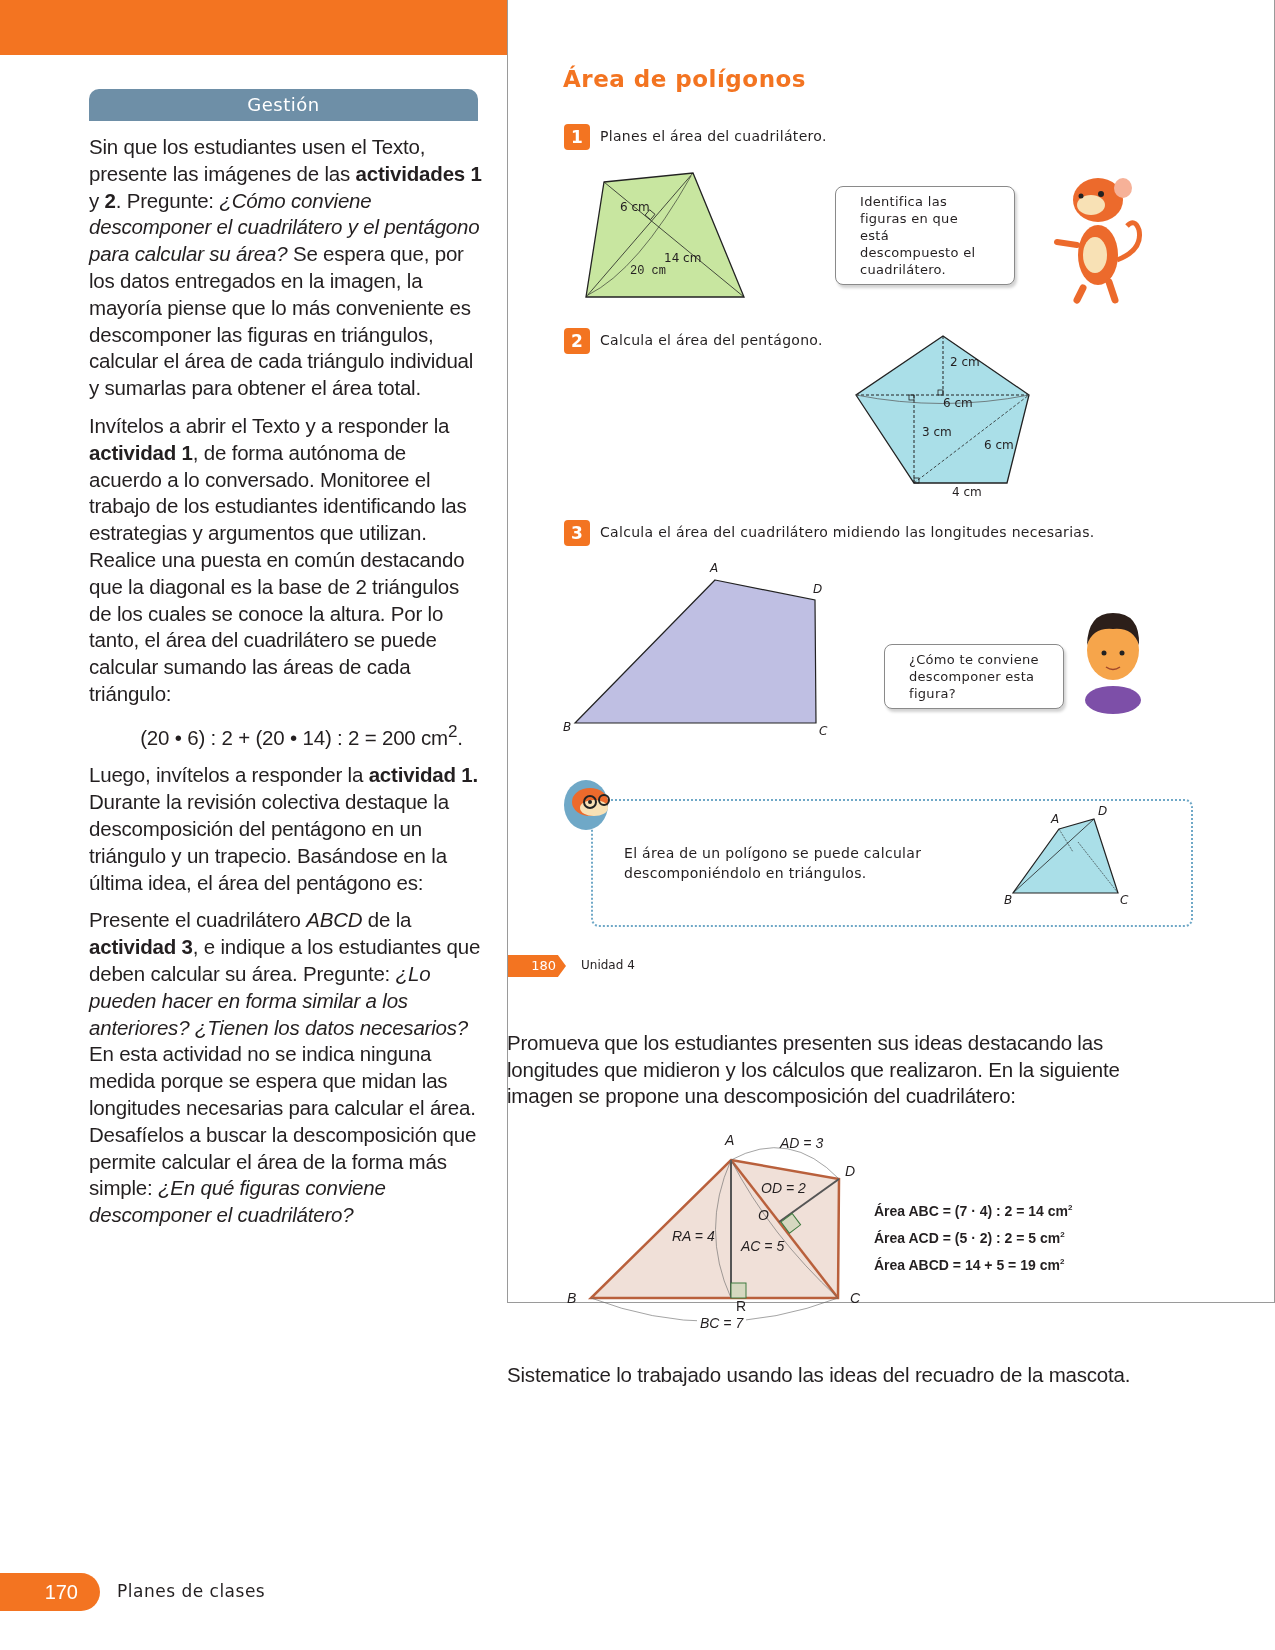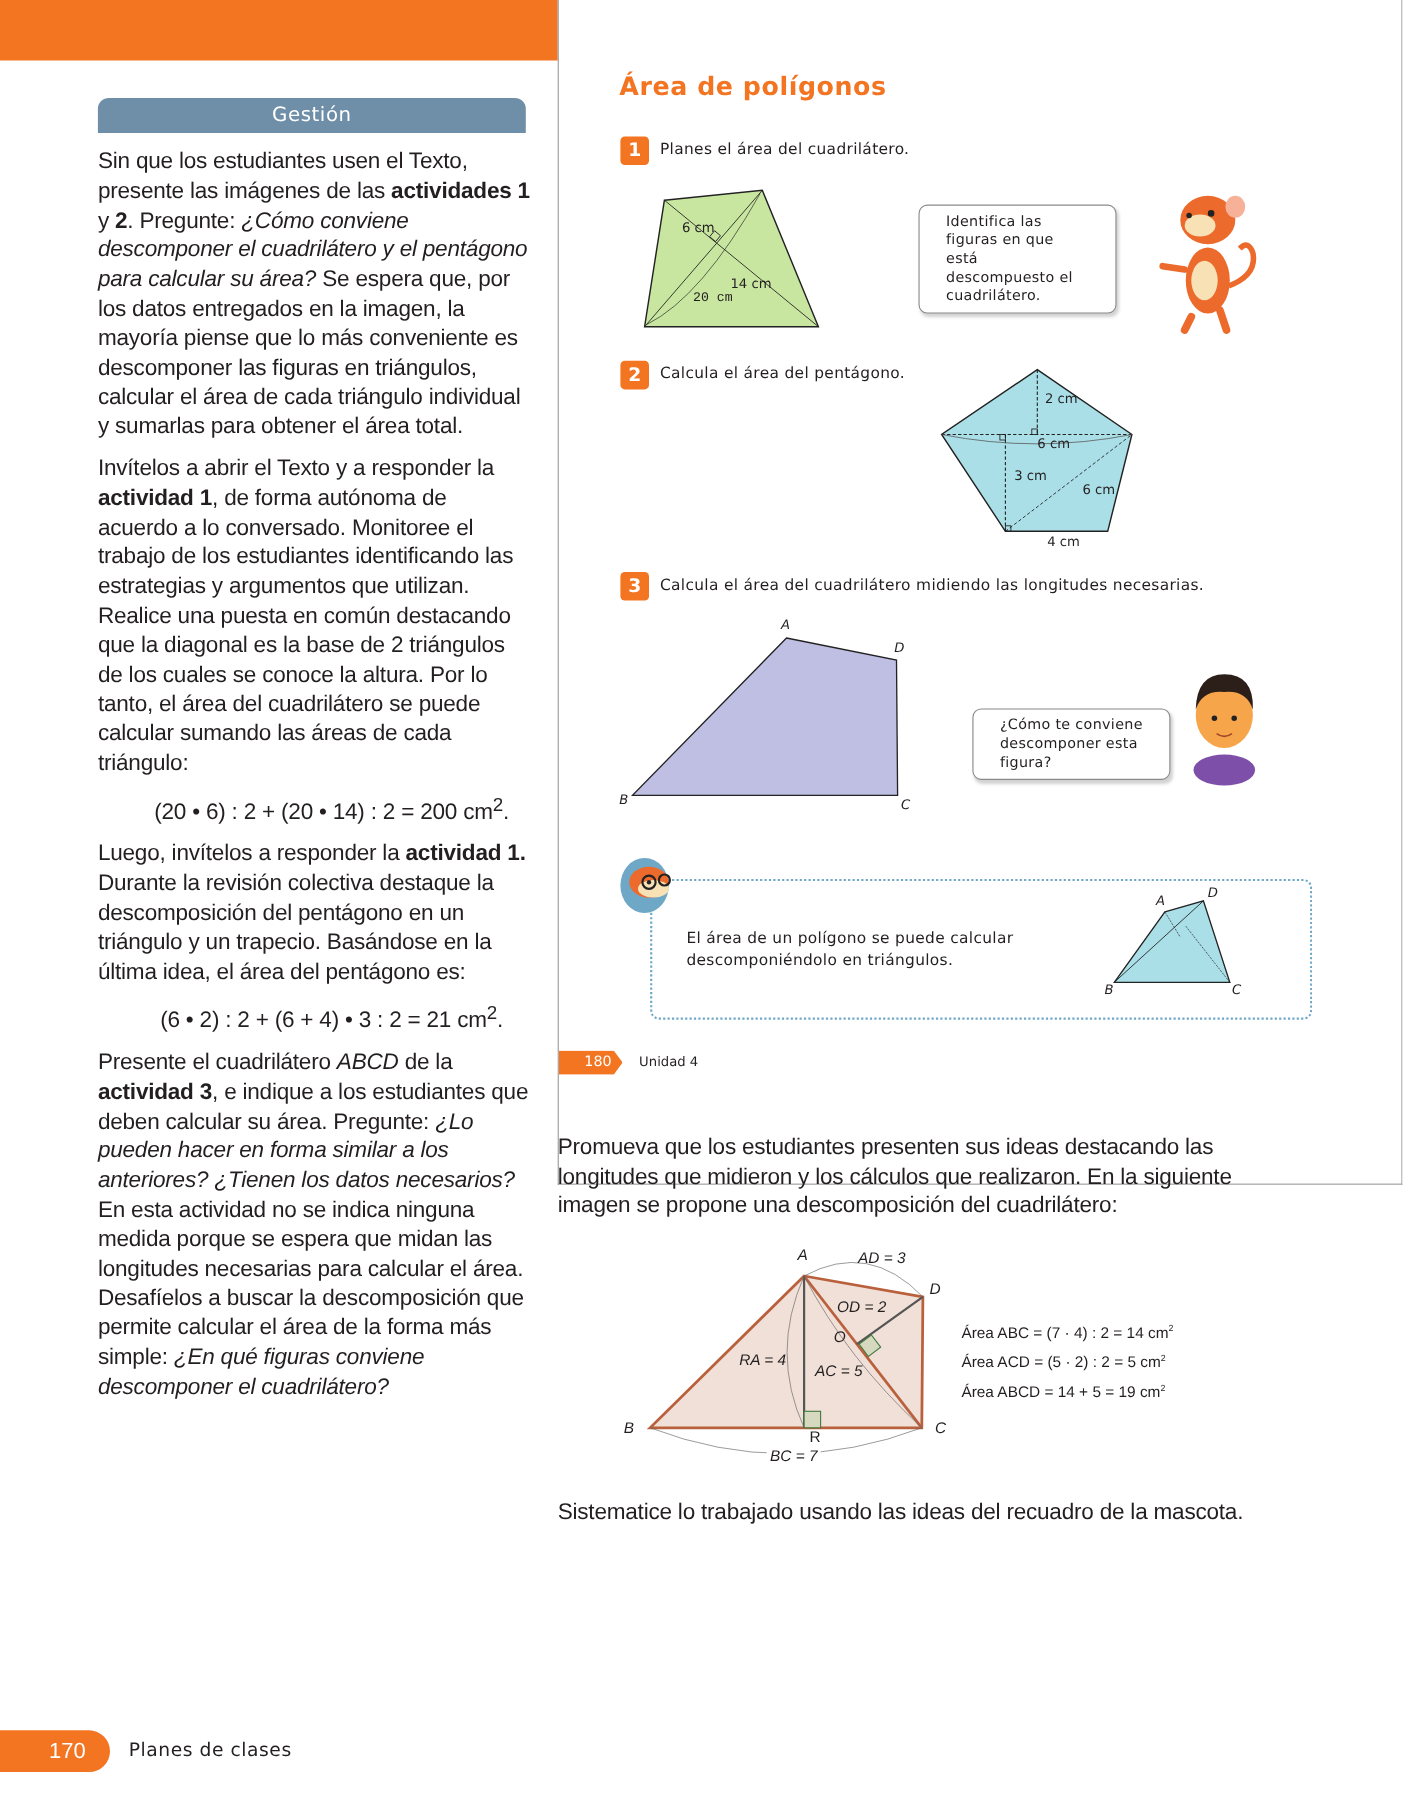--- a/index.html
+++ b/index.html
@@ -9,59 +9,58 @@
   .top-bar { position: absolute; left: 0; top: 0; width: 508px; height: 55px; background: #f37421; }
 
   .gestion-header { position: absolute; left: 89px; top: 89px; width: 389px; height: 32px; background: #6e8fa7; border-radius: 10px 10px 0 0; color: #fff; text-align: center; font-size: 18px; line-height: 32px; letter-spacing: 0.5px; }
 
   .left-col { position: absolute; left: 89px; top: 134px; width: 395px; font-family: "Liberation Sans", sans-serif; font-size: 20.5px; line-height: 26.8px; color: #231f20; letter-spacing: -0.2px; }
   .left-col p { margin-bottom: 11px; }
   .left-col b { font-weight: bold; }
   .left-col i { font-style: italic; }
   .formula { text-align: center; padding-left: 30px; }
 
-  .book-page { position: absolute; left: 507px; top: 0; width: 768px; height: 1077px; border: 1px solid #9a9a9a; border-top: none; background: #fff; }
+  .book-page { position: absolute; left: 507px; top: 0; width: 768px; height: 1303px; border: 1px solid #9a9a9a; border-top: none; background: #fff; }
   .book-title { position: absolute; left: 55px; top: 66px; font-size: 23px; font-weight: bold; color: #f37421; letter-spacing: 0.5px; }
   .num-badge { position: absolute; width: 26px; height: 26px; background: #f37421; color: #fff; border-radius: 4px; font-size: 17px; font-weight: bold; text-align: center; line-height: 26px; }
   .act-text { position: absolute; font-size: 14px; color: #231f20; letter-spacing: 0.3px; }
 
   .bubble { position: absolute; background: #fff; border: 1px solid #8a8a8a; border-radius: 8px; box-shadow: 2px 3px 3px rgba(0,0,0,0.18); font-size: 13px; line-height: 17px; padding: 6px 24px; color: #231f20; letter-spacing: 0.3px; }
 
   .fig-label { position: absolute; font-size: 12px; color: #231f20; }
   .fig-label.it { font-style: italic; }
 
   .info-box { position: absolute; left: 83px; top: 799px; width: 602px; height: 128px; border: 2px dotted #6fa8c7; border-radius: 8px; }
   .info-text { position: absolute; left: 116px; top: 843px; font-size: 14px; line-height: 20px; color: #231f20; letter-spacing: 0.3px; }
 
   .book-footer-badge { position: absolute; left: 0; top: 955px; width: 58px; height: 22px; background: #f37421; color: #fff; font-size: 13px; line-height: 22px; text-align: right; padding-right: 10px; clip-path: polygon(0 0, 86% 0, 100% 50%, 86% 100%, 0 100%); }
   .book-footer-text { position: absolute; left: 73px; top: 958px; font-size: 12px; color: #231f20; }
 
   .right-para { position: absolute; left: 507px; font-family: "Liberation Sans", sans-serif; font-size: 20.5px; line-height: 26.5px; color: #231f20; width: 640px; letter-spacing: -0.2px; }
 
-  .area-calc { position: absolute; left: 874px; font-family: "Liberation Sans", sans-serif; font-size: 14px; color: #231f20; }
+  .area-calc { position: absolute; left: 874px; font-family: "Liberation Sans", sans-serif; font-size: 14px; color: #231f20; font-weight: bold; }
   .area-calc sup { font-size: 8px; }
 
   .page-num-badge { position: absolute; left: 0; top: 1573px; width: 100px; height: 38px; background: #f37421; border-radius: 0 19px 19px 0; color: #fff; font-family: "Liberation Sans", sans-serif; font-size: 20px; text-align: right; padding-right: 22px; line-height: 38px; }
   .page-footer-text { position: absolute; left: 117px; top: 1581px; font-size: 17px; color: #231f20; letter-spacing: 0.5px; }
 
   svg { position: absolute; overflow: visible; }
 </style>
 </head>
 <body>
 
 <div class="top-bar"></div>
 
 <div class="gestion-header">Gestión</div>
 
 <div class="left-col">
   <p><span>Sin que los estudiantes usen el Texto, presente las imágenes de las </span><b>actividades 1</b><span> y </span><b>2</b><span>. Pregunte: </span><i>¿Cómo conviene descomponer el cuadrilátero y el pentágono para calcular su área?</i><span> Se espera que, por los datos entregados en la imagen, la mayoría piense que lo más conveniente es descomponer las figuras en triángulos, calcular el área de cada triángulo individual y sumarlas para obtener el área total.</span></p>
   <p><span>Invítelos a abrir el Texto y a responder la </span><b>actividad 1</b><span>, de forma autónoma de acuerdo a lo conversado. Monitoree el trabajo de los estudiantes identificando las estrategias y argumentos que utilizan. Realice una puesta en común destacando que la diagonal es la base de 2 triángulos de los cuales se conoce la altura. Por lo tanto, el área del cuadrilátero se puede calcular sumando las áreas de cada triángulo:</span></p>
   <p class="formula"><span>(20 • 6) : 2 + (20 • 14) : 2 = 200 cm</span><sup>2</sup><span>.</span></p>
   <p><span>Luego, invítelos a responder la </span><b>actividad 1.</b><span> Durante la revisión colectiva destaque la descomposición del pentágono en un triángulo y un trapecio. Basándose en la última idea, el área del pentágono es:</span></p>
-  <p class="formula"><span>(6 • 2) : 2 + (6 + 4) • 3 : 2 = 21 cm</span><sup>2</sup><span>.</span></p>
   <p><span>Presente el cuadrilátero </span><i>ABCD</i><span> de la </span><b>actividad 3</b><span>, e indique a los estudiantes que deben calcular su área. Pregunte: </span><i>¿Lo pueden hacer en forma similar a los anteriores? ¿Tienen los datos necesarios?</i><span> En esta actividad no se indica ninguna medida porque se espera que midan las longitudes necesarias para calcular el área. Desafíelos a buscar la descomposición que permite calcular el área de la forma más simple: </span><i>¿En qué figuras conviene descomponer el cuadrilátero?</i></p>
 </div>
 
 <div class="book-page">
   <div class="book-title">Área de polígonos</div>
 
   <div class="num-badge" style="left:56px; top:124px;">1</div>
   <div class="act-text" style="left:92px; top:128px;">Planes el área del cuadrilátero.</div>
 
   <svg style="left:0; top:0;" width="768" height="1003">

